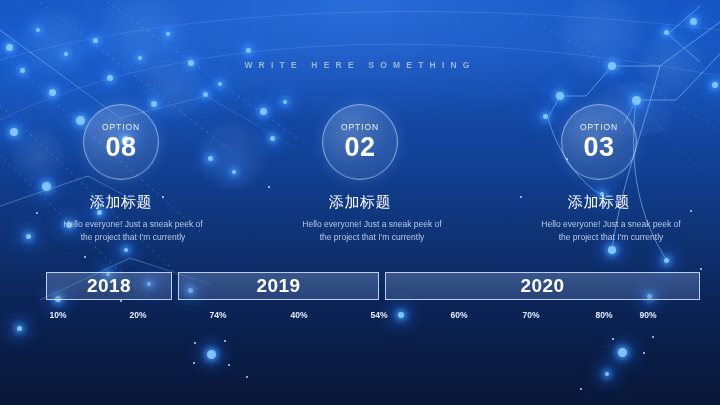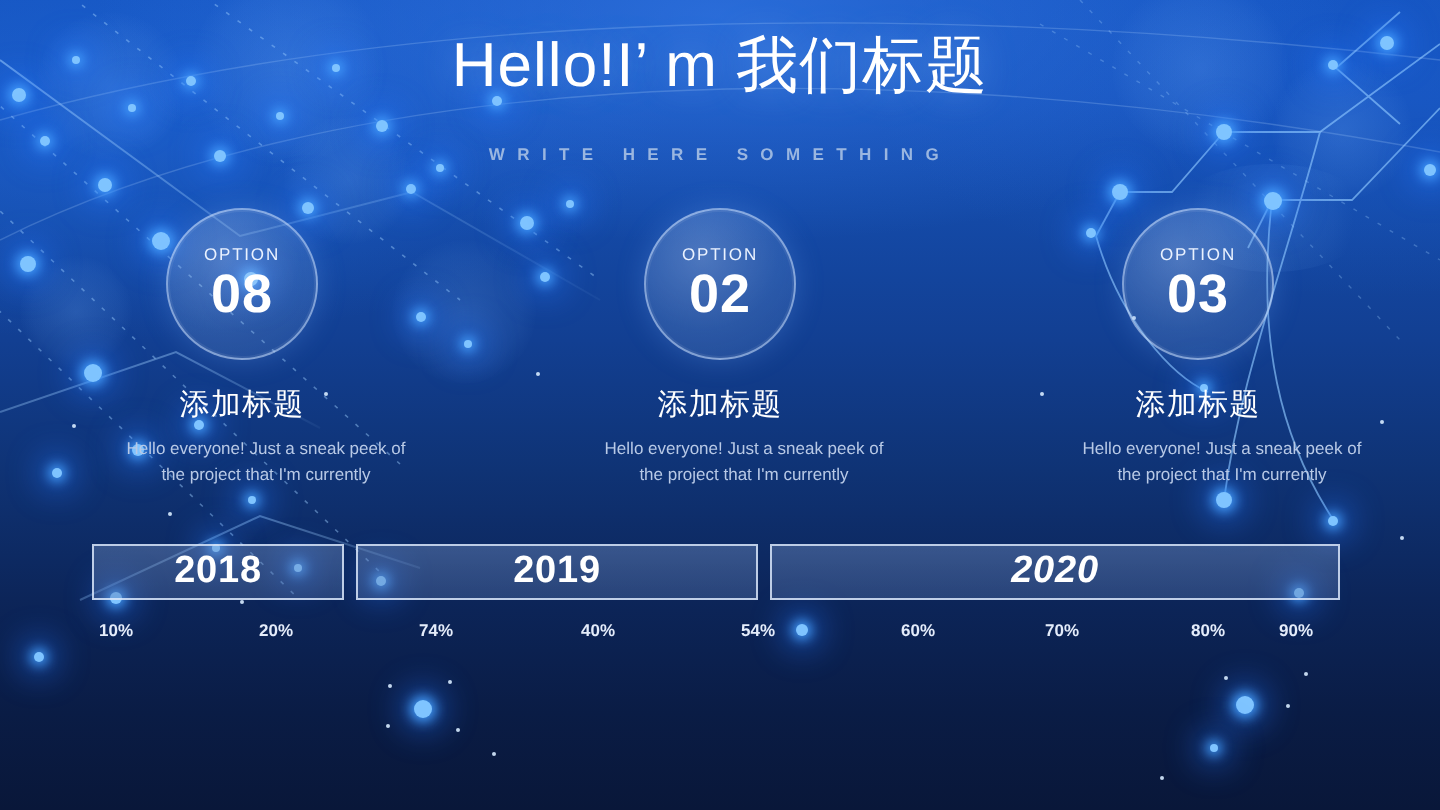--- a/index.html
+++ b/index.html
@@ -24,21 +24,21 @@
   .bokeh{position:absolute;border-radius:50%;
          background:radial-gradient(circle,rgba(120,180,255,.20) 0%,rgba(120,180,255,.07) 55%,rgba(120,180,255,0) 72%);}
 
   
   .title{
     position:absolute;left:0;right:0;top:12px;text-align:center;
     font-size:31px;font-weight:400;color:#fff;letter-spacing:.5px;
     text-shadow:0 0 18px rgba(140,195,255,.45);
   }
   .subtitle{
-    position:absolute;left:0;right:0;top:72px;text-align:center;
+    position:absolute;left:0;right:0;top:60px;text-align:center;
     font-size:8.5px;font-weight:700;color:#9ab6e0;letter-spacing:6.2px;
   }
 
   
   .options{position:absolute;left:0;right:0;top:104px;display:flex;justify-content:center;gap:64px;}
   .option{width:175px;display:flex;flex-direction:column;align-items:center;}
   .circle{
     width:76px;height:76px;border-radius:50%;
     display:flex;flex-direction:column;align-items:center;justify-content:center;
     background:radial-gradient(circle at 38% 32%, rgba(190,215,250,.34) 0%, rgba(130,170,225,.22) 55%, rgba(95,140,205,.16) 100%);
@@ -51,21 +51,21 @@
   .opt-body{margin-top:6px;font-size:8.5px;line-height:1.55;color:#b8c9e6;text-align:center;width:150px;margin-left:24px;}
 
   
   .years{position:absolute;left:46px;top:272px;height:28px;display:flex;gap:6px;}
   .year{
     display:flex;align-items:center;justify-content:center;
     border:1px solid rgba(222,234,252,.82);
     background:linear-gradient(180deg,rgba(120,150,200,.40) 0%,rgba(86,116,172,.38) 100%);
     color:#fff;font-size:19px;font-weight:700;letter-spacing:.4px;
   }
-  .y1{width:126px;} .y2{width:201px;} .y3{width:285px;font-style:italic;}
+  .y1{width:126px;} .y2{width:201px;} .y3{width:315px;}
 
   .pcts{position:absolute;left:46px;top:310px;width:626px;height:14px;}
   .pct{position:absolute;top:0;font-size:8.5px;font-weight:700;color:#e4ecfa;transform:translateX(-50%);}
 </style>
 </head>
 <body>
 
 <div class="slide">
 
   <div class="bg">
@@ -219,21 +219,20 @@
     <div class="spark" style="left:84px;top:256px;width:2px;height:2px;"></div>
     <div class="spark" style="left:120px;top:300px;width:2px;height:2px;"></div>
     <div class="spark" style="left:162px;top:196px;width:2px;height:2px;"></div>
     <div class="spark" style="left:268px;top:186px;width:2px;height:2px;"></div>
     <div class="spark" style="left:520px;top:196px;width:2px;height:2px;"></div>
     <div class="spark" style="left:566px;top:158px;width:2px;height:2px;"></div>
     <div class="spark" style="left:690px;top:210px;width:2px;height:2px;"></div>
     <div class="spark" style="left:700px;top:268px;width:2px;height:2px;"></div>
   </div>
 
-  <div class="title">Hello!I’ m 我们标题</div>
   <div class="subtitle">WRITE HERE SOMETHING</div>
 
   <div class="options">
 
     <div class="option">
       <div class="circle">
         <div class="opt-label">OPTION</div>
         <div class="opt-num">08</div>
       </div>
       <div class="opt-head">添加标题</div>

